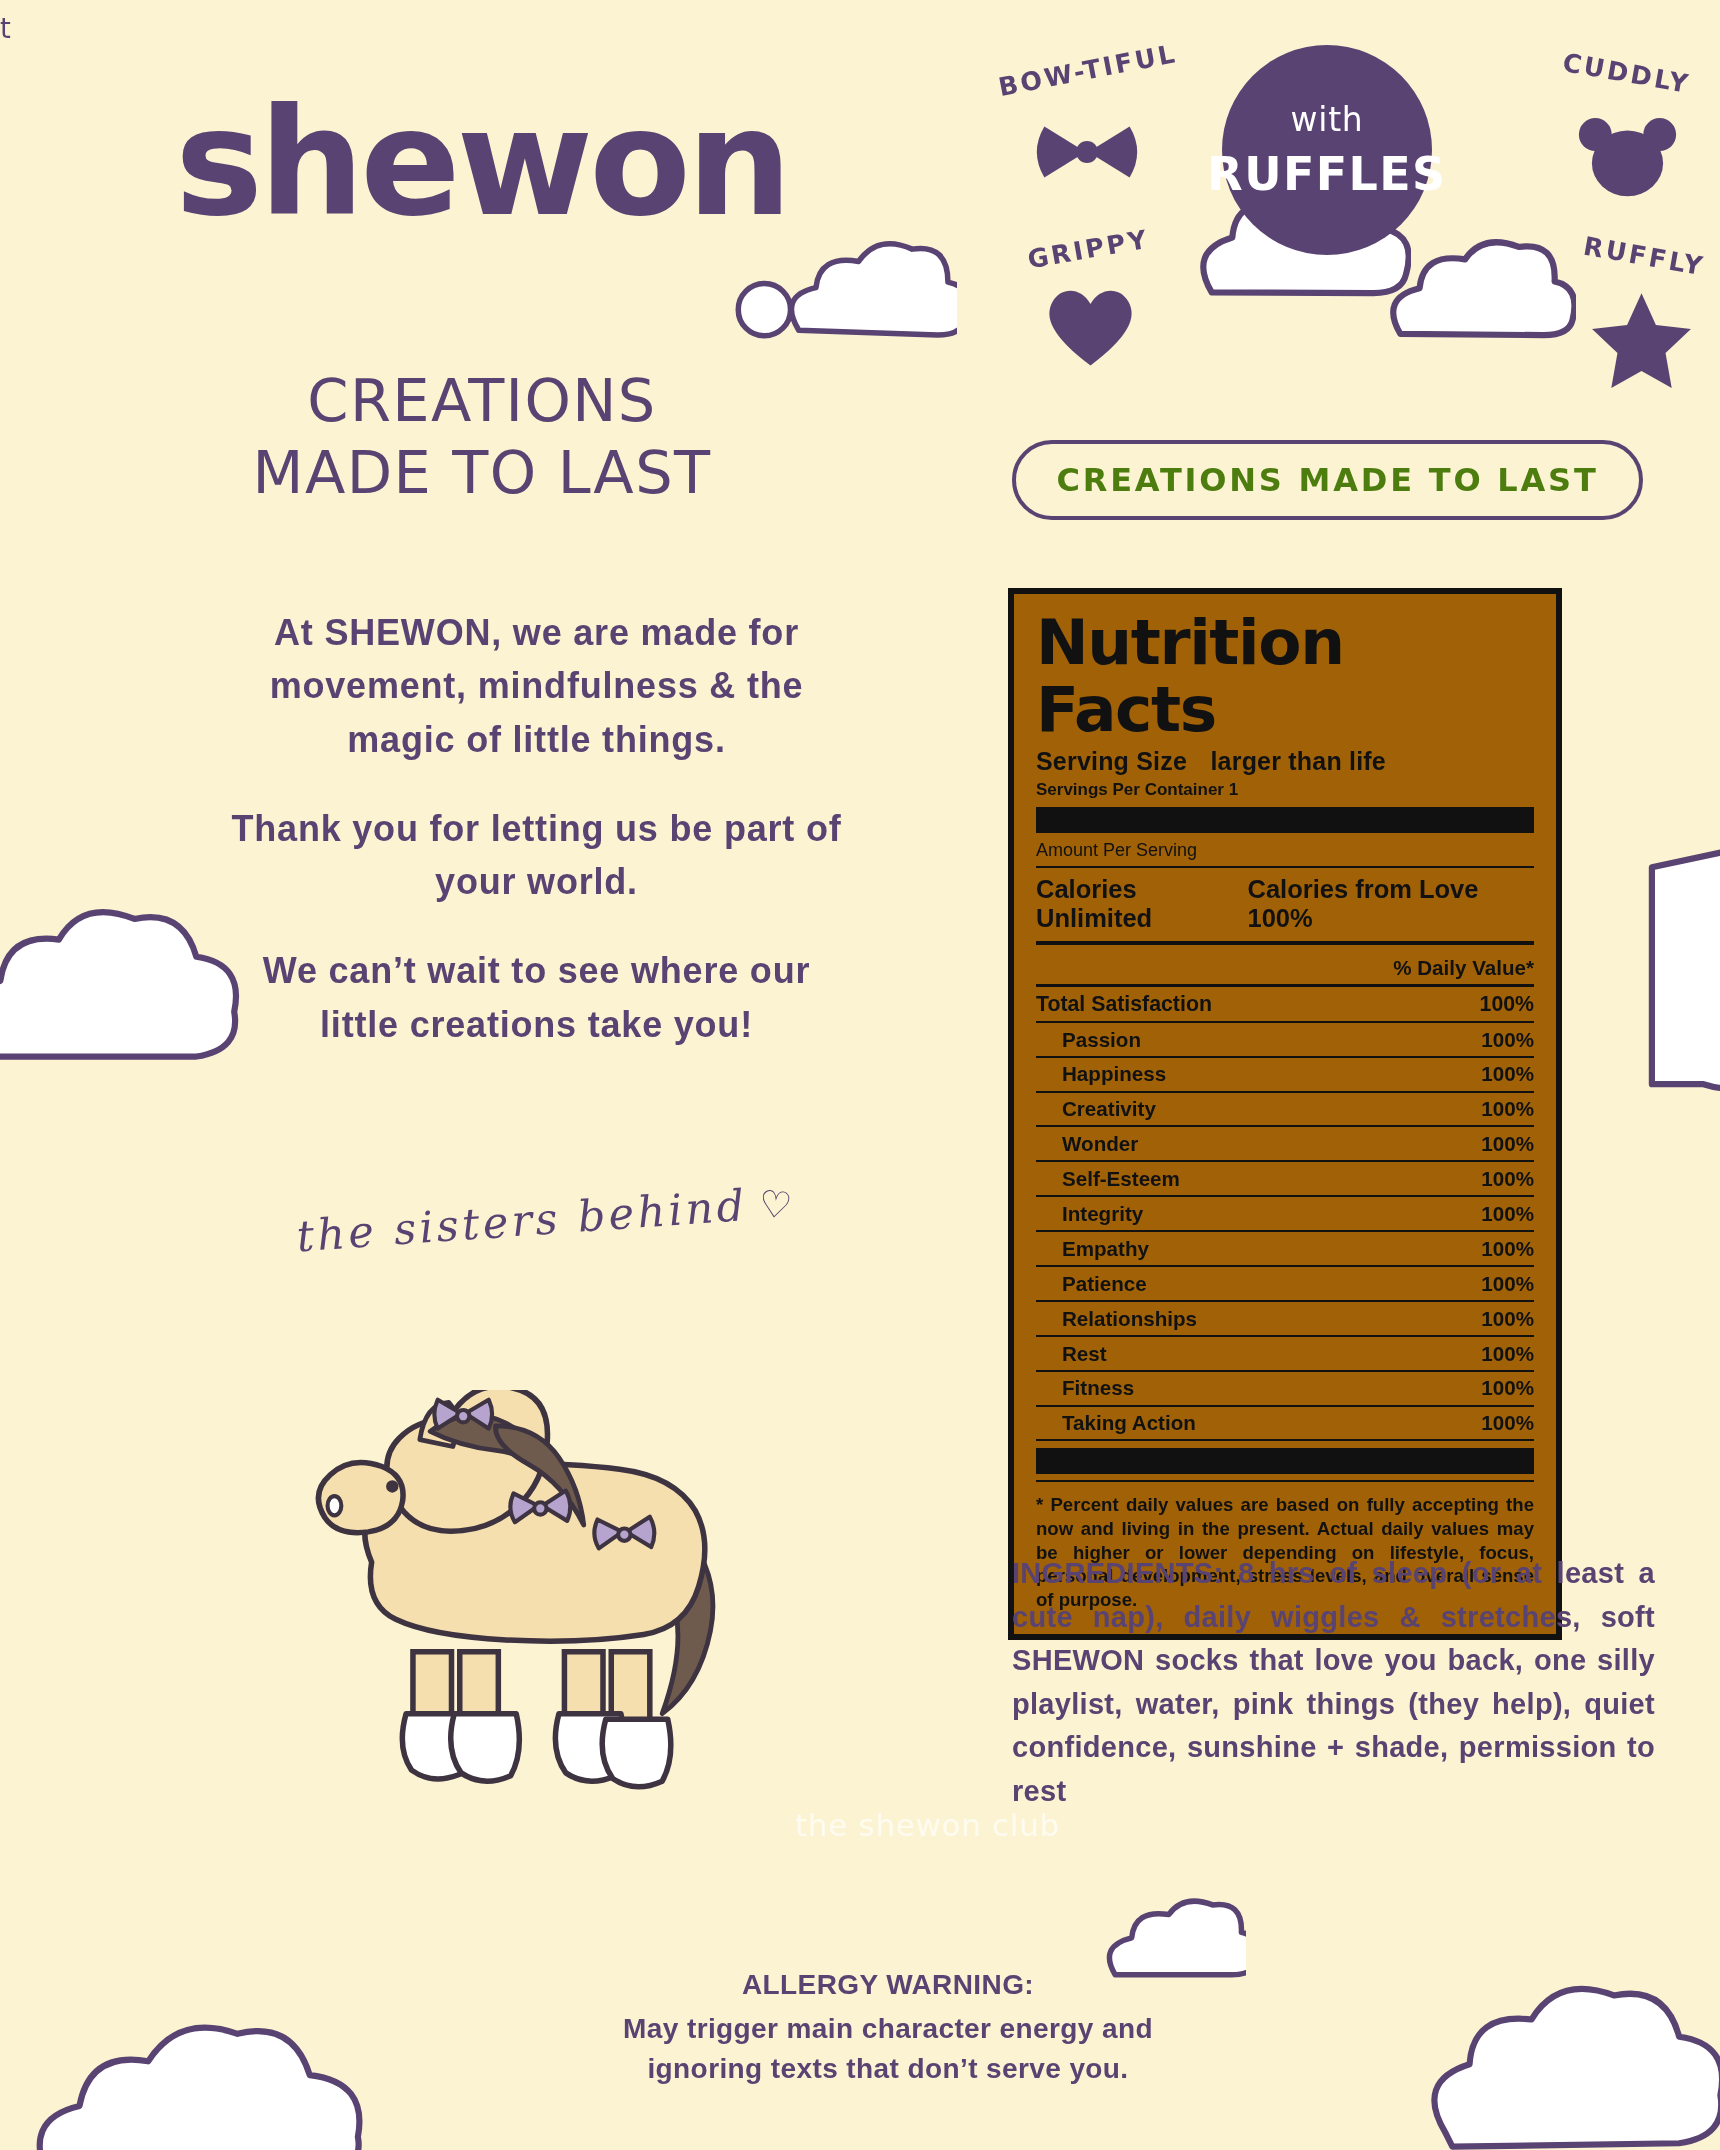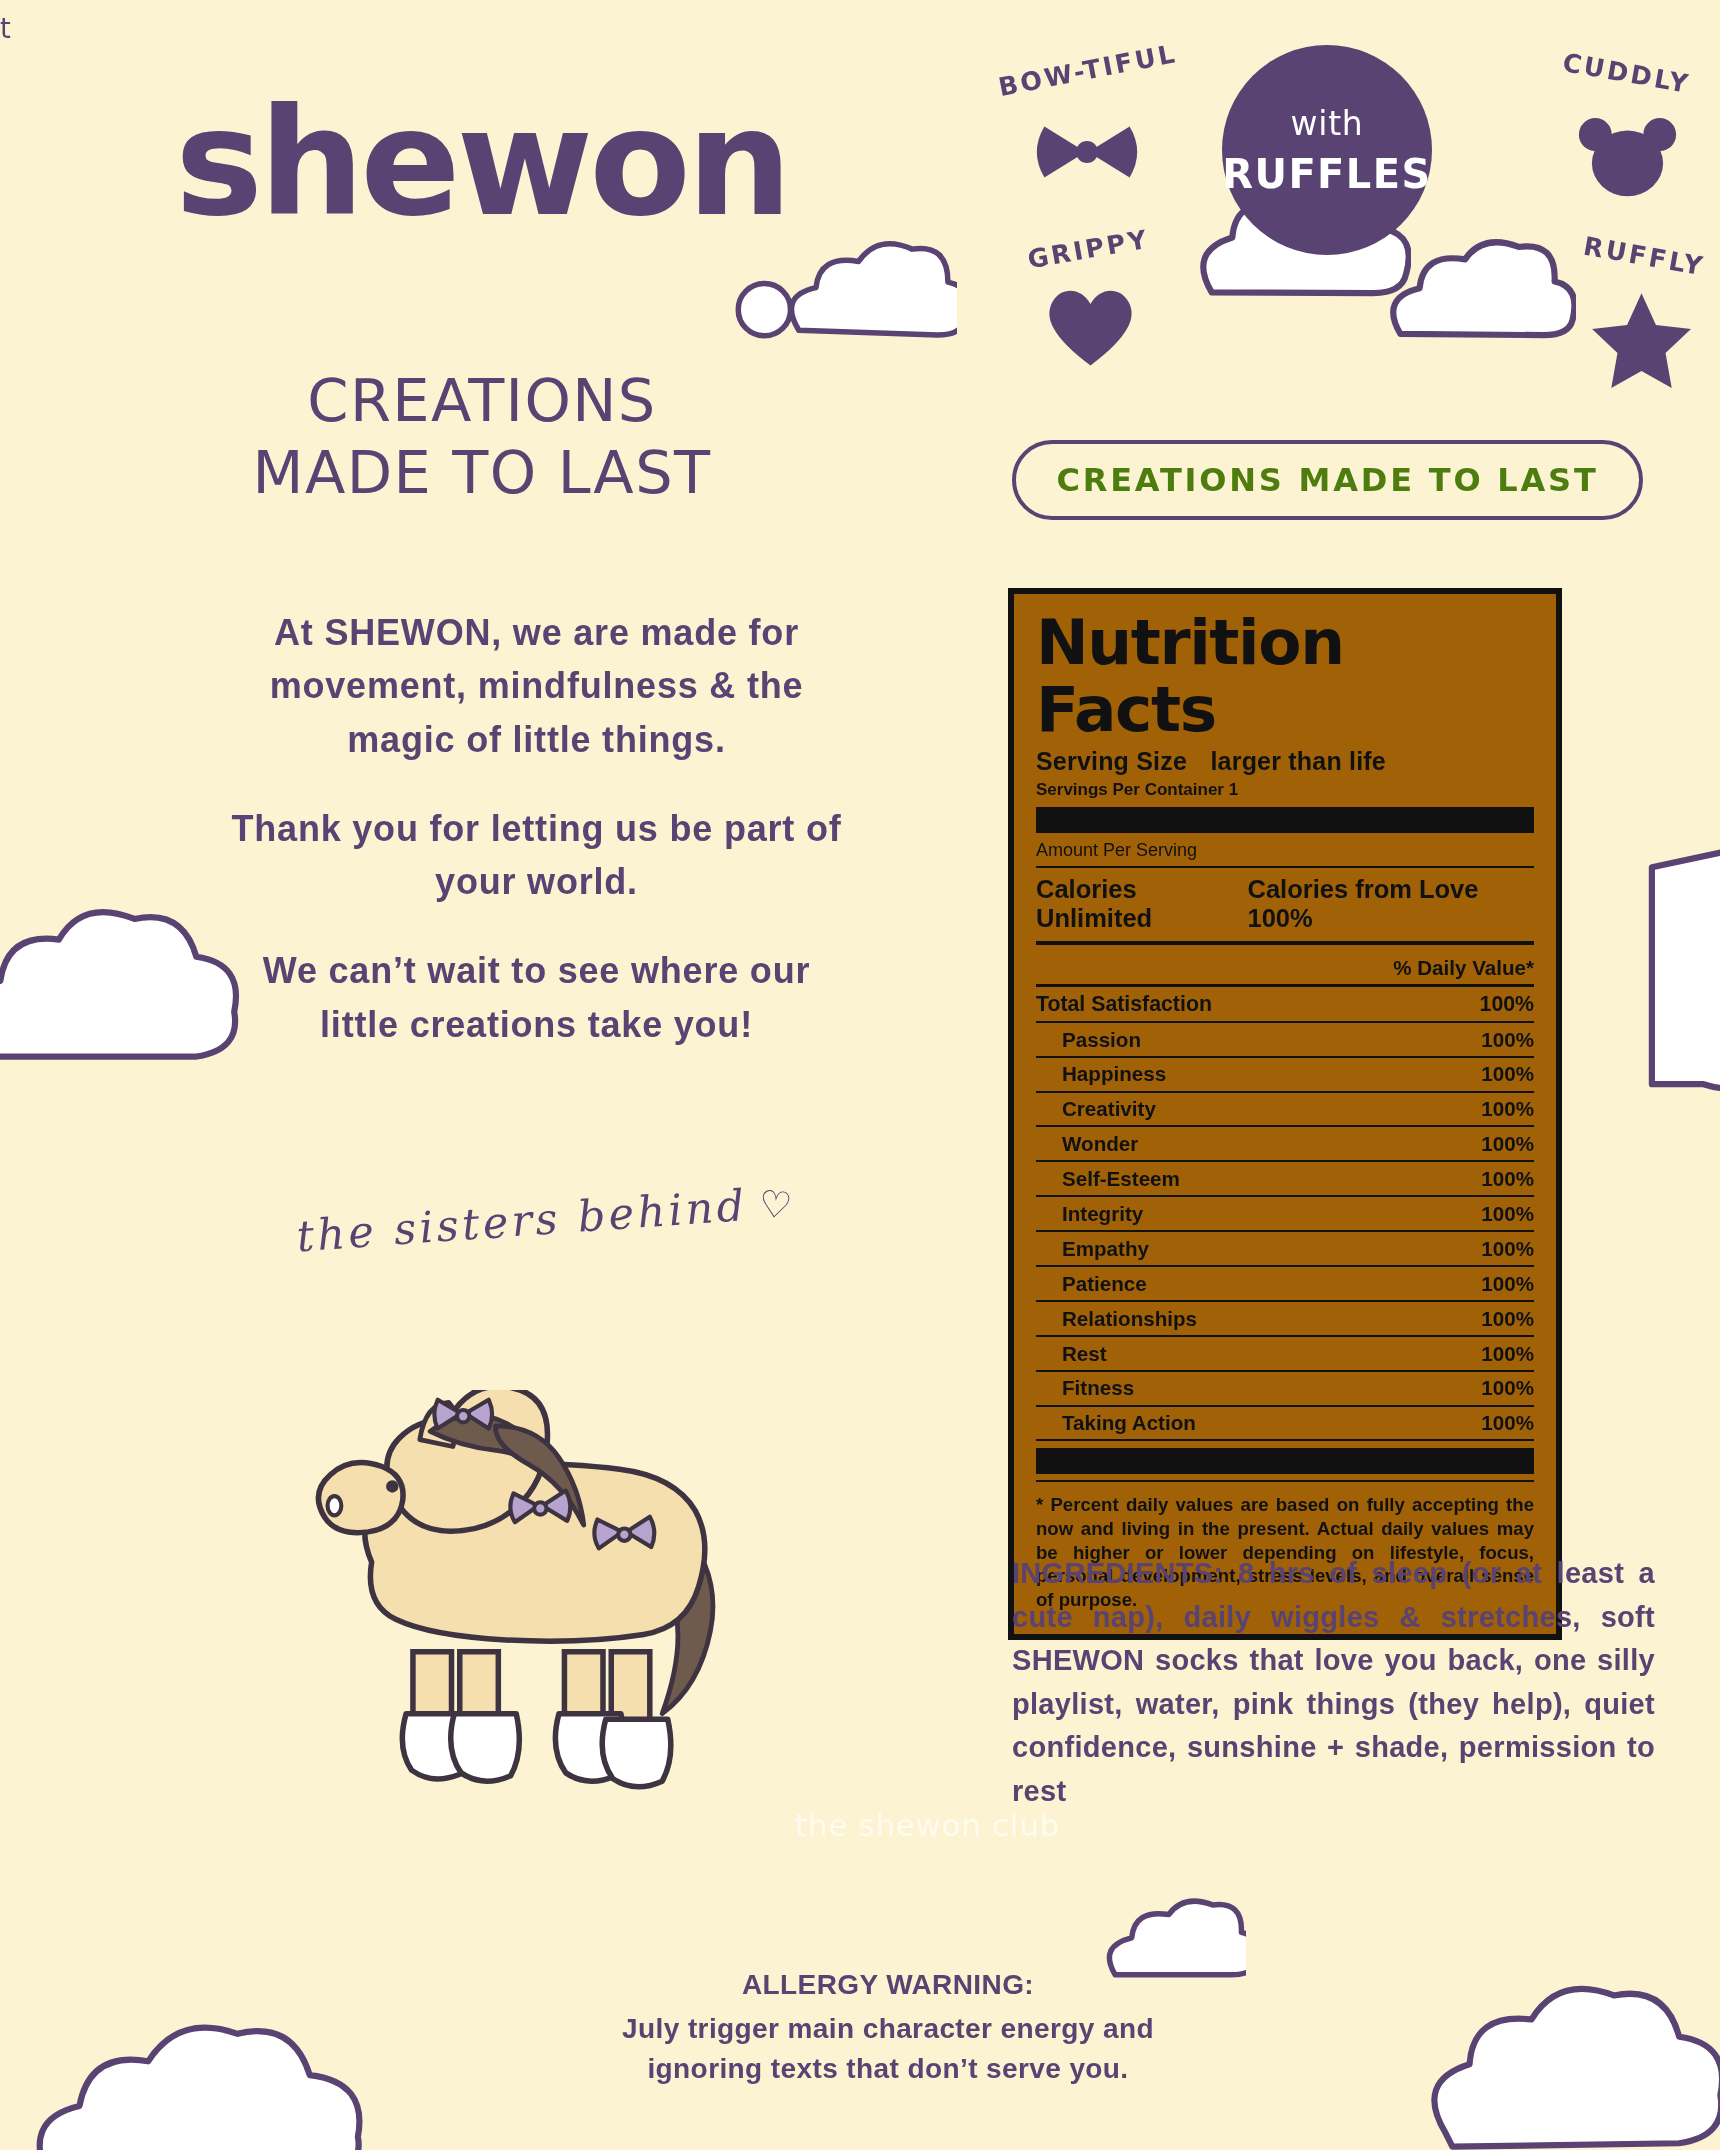--- a/index.html
+++ b/index.html
@@ -125,21 +125,21 @@
     justify-content: center;
     z-index: 5;
   }
   .ruffles-badge .with {
     font-size: 33px;
     font-weight: 400;
     letter-spacing: 0.7px;
     font-family: "DejaVu Sans", sans-serif;
   }
   .ruffles-badge .ruffles {
-    font-size: 40px;
+    font-size: 46px;
     font-weight: 700;
     letter-spacing: 1.4px;
     font-family: "DejaVu Sans", sans-serif;
     margin-top: 8px;
   }
 
   
   .pill {
     position: absolute;
     left: 1012px;
@@ -495,21 +495,21 @@
   </div>
 
   <div class="ingredients">
     <span>INGREDIENTS:</span><span> 8 hrs of sleep (or at least a cute nap), daily wiggles &amp; stretches, soft SHEWON socks that love you back, one silly playlist, water, pink things (they help), quiet confidence, sunshine + shade, permission to rest</span>
   </div>
 
   <div class="watermark">the shewon club</div>
 
   <div class="allergy">
     <span class="head">ALLERGY WARNING:</span>
-    <span>July trigger main character energy and ignoring texts that don’t serve you.</span>
+    <span>May trigger main character energy and ignoring texts that don’t serve you.</span>
   </div>
 
   <div class="pony">
     <svg width="482" height="427" viewBox="0 0 700 620">
 
       <path d="M560 190 q70 70 52 160 q-16 80 -70 120 q40 -110 10 -180 q-20 -50 -60 -70 Z" fill="#6E5B4E" stroke="#3E3340" stroke-width="7" stroke-linejoin="round"></path>
 
       <path d="M120 250 q-30 -70 30 -110 q50 -35 130 -35 q120 0 200 10 q80 10 110 60 q25 45 5 110 q-18 60 -80 70 q-90 14 -200 8 q-110 -6 -160 -30 q-45 -22 -35 -83 Z" fill="#F6DFAE" stroke="#3E3340" stroke-width="8" stroke-linejoin="round"></path>
 
       <path d="M150 150 q-20 -50 10 -80 q30 -30 70 -25 q35 -62 95 -48 q55 12 50 78 q-5 60 -45 95 q-40 35 -95 35 q-60 0 -85 -55 Z" fill="#F6DFAE" stroke="#3E3340" stroke-width="8" stroke-linejoin="round"></path>

